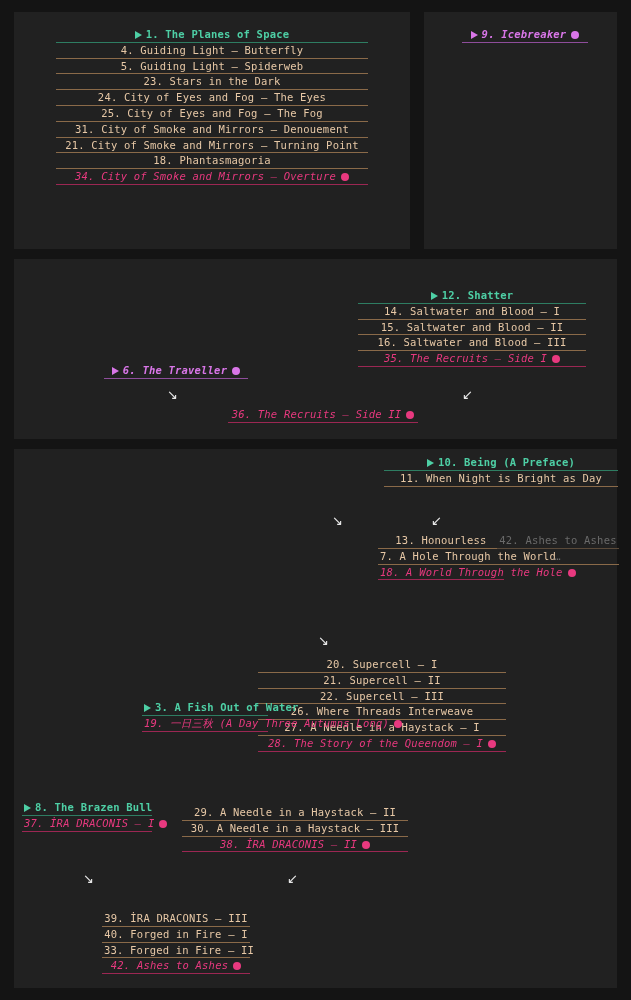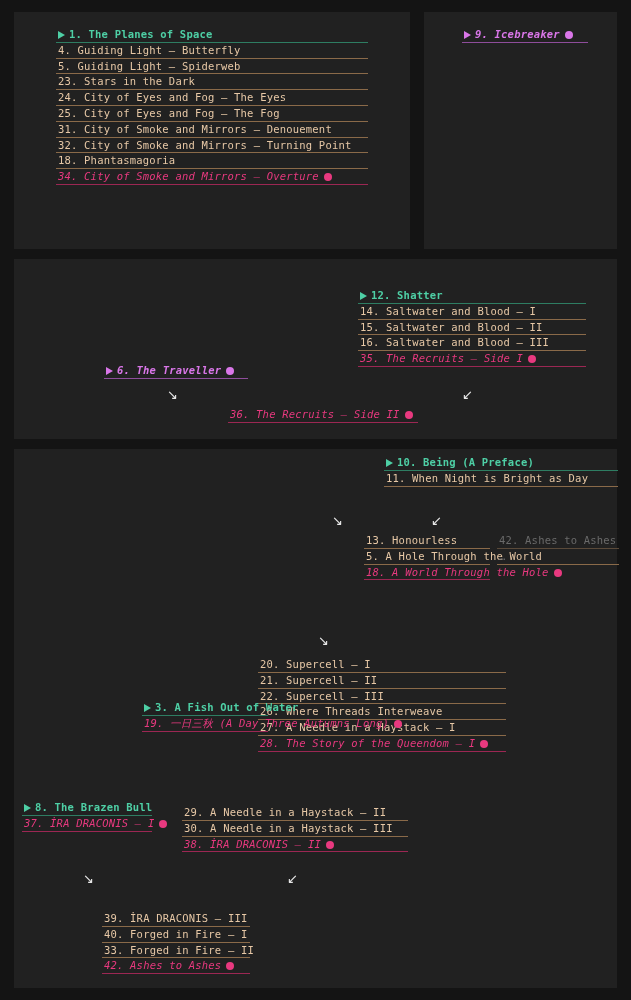--- a/index.html
+++ b/index.html
@@ -23,20 +23,21 @@
 
   
   .chain {
     position: absolute;
     display: flex;
     flex-direction: column;
     align-items: stretch;
   }
   .row {
     white-space: nowrap;
+    text-align: center;
     line-height: 1.22;
     padding: 1px 2px 1px 2px;
     border-bottom: 1px solid transparent;
     font-size: 10.5px;
     letter-spacing: .2px;
   }
 
   
   .c-head      { color: #4ecfa5; border-bottom-color: #2e7d62; font-weight: bold; }
   .c-head-alt  { color: #d976e8; border-bottom-color: #8e4d9b; font-weight: bold; font-style: italic; }
@@ -86,21 +87,21 @@
   <div class="panel wide" style="left:14px; top:449px; height:539px;"></div>
 
   <div class="chain" style="left:56px; top:27px; width:312px;">
       <div class="row c-head"><span class="tri"></span><span>1. The Planes of Space</span></div>
       <div class="row c-mid"><span>4. Guiding Light — Butterfly</span></div>
       <div class="row c-mid"><span>5. Guiding Light — Spiderweb</span></div>
       <div class="row c-mid"><span>23. Stars in the Dark</span></div>
       <div class="row c-mid"><span>24. City of Eyes and Fog — The Eyes</span></div>
       <div class="row c-mid"><span>25. City of Eyes and Fog — The Fog</span></div>
       <div class="row c-mid"><span>31. City of Smoke and Mirrors — Denouement</span></div>
-      <div class="row c-mid"><span>32. City of Smoke and Mirrors — Turning Point</span></div>
+      <div class="row c-mid"><span>21. City of Smoke and Mirrors — Turning Point</span></div>
       <div class="row c-mid"><span>18. Phantasmagoria</span></div>
       <div class="row c-last"><span>34. City of Smoke and Mirrors — Overture</span><span class="dot"></span></div>
     </div>
 
   <div class="chain" style="left:462px; top:27px; width:126px;">
       <div class="row c-head-alt"><span class="tri"></span><span>9. Icebreaker</span><span class="dot violet"></span></div>
     </div>
 
   <div class="chain" style="left:358px; top:288px; width:228px;">
       <div class="row c-head"><span class="tri"></span><span>12. Shatter</span></div>
@@ -116,23 +117,23 @@
 
   <div class="chain" style="left:228px; top:407px; width:190px;">
       <div class="row c-last"><span>36. The Recruits — Side II</span><span class="dot"></span></div>
     </div>
 
   <div class="chain" style="left:384px; top:455px; width:234px;">
       <div class="row c-head"><span class="tri"></span><span>10. Being (A Preface)</span></div>
       <div class="row c-mid"><span>11. When Night is Bright as Day</span></div>
     </div>
 
-  <div class="chain" style="left:364px; top:533px; width:126px;">
+  <div class="chain" style="left:378px; top:533px; width:126px;">
       <div class="row c-mid"><span>13. Honourless</span></div>
-      <div class="row c-mid"><span>5. A Hole Through the World</span></div>
+      <div class="row c-mid"><span>7. A Hole Through the World</span></div>
       <div class="row c-last"><span>18. A World Through the Hole</span><span class="dot"></span></div>
     </div>
 
   <div class="chain" style="left:497px; top:533px; width:122px;">
       <div class="row c-dim"><span>42. Ashes to Ashes</span></div>
       <div class="row c-dim-ell"><span>…</span></div>
     </div>
 
 
   <div class="chain" style="left:258px; top:657px; width:248px;">

